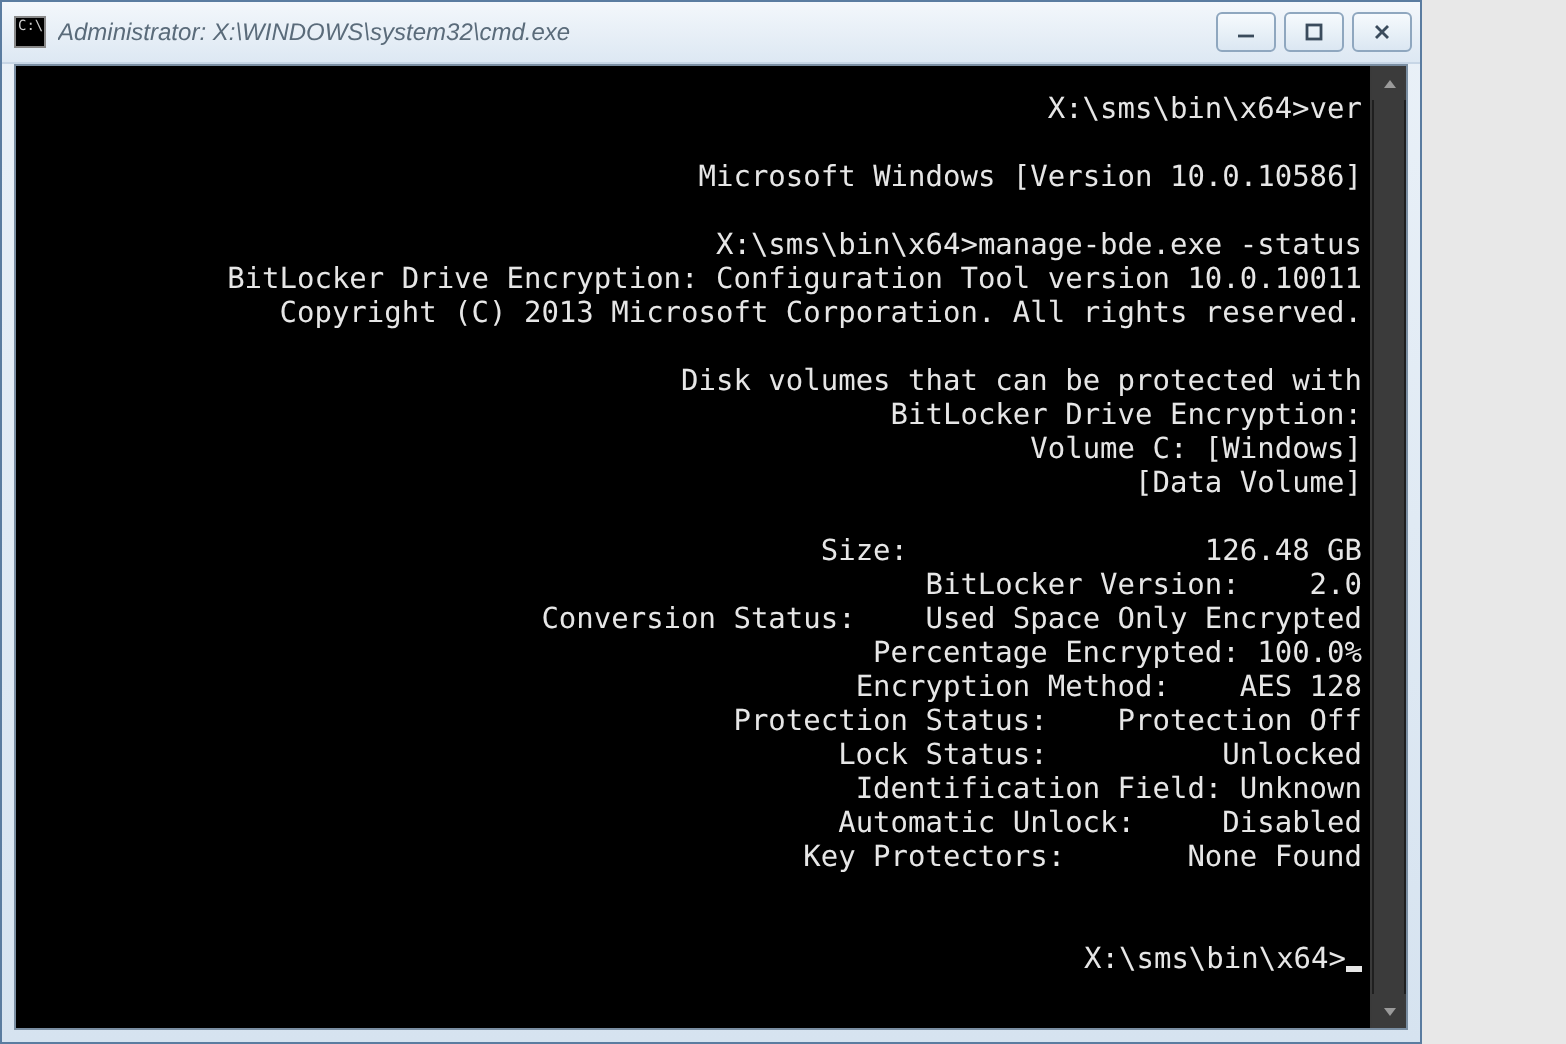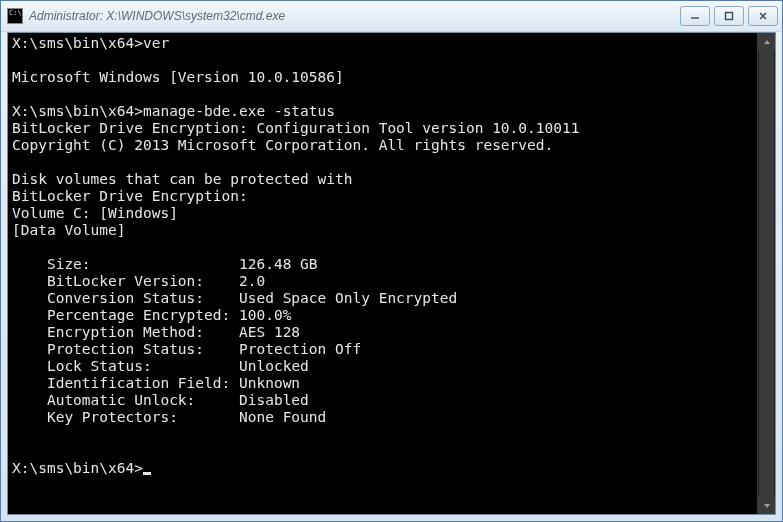--- a/index.html
+++ b/index.html
@@ -5,21 +5,21 @@
   html, body {
     margin: 0;
     padding: 0;
     width: 783px;
     height: 522px;
     overflow: hidden;
     font-family: "Segoe UI", Tahoma, sans-serif;
     background: #e8e8e8;
   }
   .window {
-    width: 783px;
+    width: 711px;
     height: 522px;
     box-sizing: border-box;
     border: 1px solid #5a7ca0;
     background: linear-gradient(#eaf1f8, #d6e3f0);
     display: flex;
     flex-direction: column;
   }
   .titlebar {
     height: 30px;
     display: flex;
@@ -81,28 +81,29 @@
     flex: 1;
     margin: 0 6px 6px 6px;
     border: 1px solid #7a8ea2;
     background: #000;
     overflow: hidden;
     position: relative;
     display: flex;
   }
   .terminal {
     flex: 1;
-    padding: 2px 4px;
+    padding: 14px 4px;
     font-family: Consolas, "Lucida Console", monospace;
     font-size: 14.5px;
     line-height: 17px;
     color: #e6e6e6;
     white-space: pre;
     background: #000;
     overflow: hidden;
+    text-align: right;
   }
   .scrollbar {
     width: 17px;
     background: #2d2d2d;
     border-left: 1px solid #3a3a3a;
     display: flex;
     flex-direction: column;
   }
   .sb-btn {
     height: 17px;

